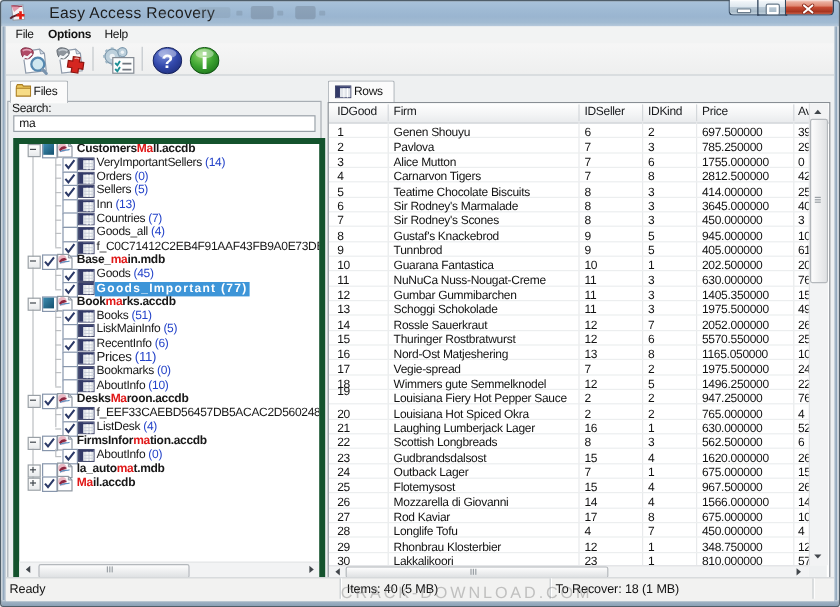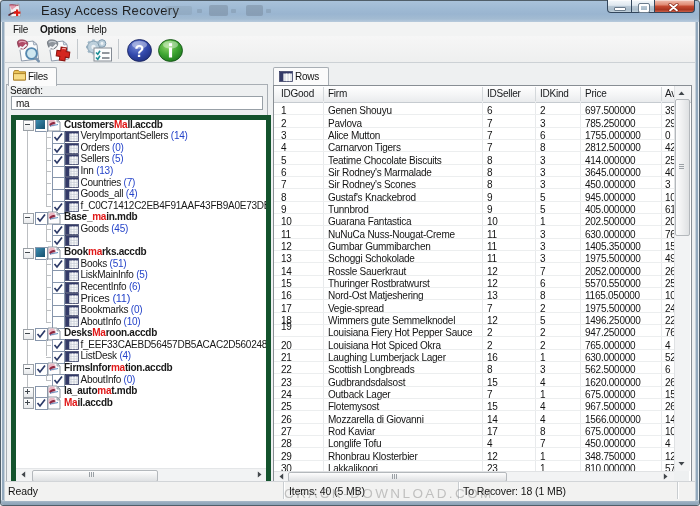--- a/index.html
+++ b/index.html
@@ -253,20 +253,21 @@
       <svg class="abs" style="left:36px;top:115.2px" width="13" height="13" viewBox="0 0 13 13">
         <path d="M2.5 6 L5 9 L10 2.5" stroke="#2c3a68" stroke-width="1.7" fill="none"></path>
       </svg>
       <svg class="abs" style="left:49px;top:115.2px" width="14" height="11" viewBox="0 0 14 11">
 <rect x="0.5" y="0.5" width="13" height="10" fill="#e2e5ea" stroke="#343a60" stroke-width="0.8"></rect>
 <rect x="0.9" y="0.9" width="3.4" height="9.2" fill="#333a68"></rect>
 <rect x="0.9" y="0.9" width="12.2" height="1.6" fill="#333a68"></rect>
 <path d="M7.6 2.5 L7.6 10.2 M10.6 2.5 L10.6 10.2" stroke="#ffffff" stroke-width="0.9"></path>
 <path d="M4.3 5.4 L13.2 5.4 M4.3 7.9 L13.2 7.9" stroke="#c6ccd6" stroke-width="0.7"></path>
 </svg>
+      <div class="abs" style="left:64.5px;top:115.5px;font-size:10px;letter-spacing:-0.25px;line-height:1;white-space:nowrap;background:#3d95d8;color:#fff;padding:1px 2px;margin-left:-2px;margin-top:-1px;font-weight:bold;letter-spacing:1.1px;">Goods_Important (77)</div>
       <div class="abs" style="left:7px;top:127.8px;width:9px;height:9px;background:linear-gradient(180deg,#fff,#e8eaec);border:1px solid #9aa0a6;"></div>
       <div class="abs" style="left:9px;top:131.8px;width:5px;height:1px;background:#41484e;"></div>
       <div class="abs" style="left:19px;top:126.8px;width:11px;height:11px;background:#fff;border:1px solid #8796ac;"></div>
       <div class="abs" style="left:20px;top:127.8px;width:9px;height:9px;background:linear-gradient(135deg,#3d8cb0,#15506e);"></div>
       <svg class="abs" style="left:31px;top:125.8px" width="14" height="14" viewBox="0 0 14 14">
 <path d="M1 1 L10 1 L13 4 L13 13 L1 13 Z" fill="#fdfdfe" stroke="#8f98a2" stroke-width="1"></path>
 <path d="M10 1 L10 4 L13 4 Z" fill="#c9d2da" stroke="#8f98a2" stroke-width="0.8"></path>
 <circle cx="5" cy="5" r="3.6" fill="#e9b9c4"></circle>
 <path d="M2.2 6.8 C4 3.5 7.5 3.2 8.6 5.2 C7 6.5 4.5 6 3.4 8.2 Z" fill="#8e2740"></path>
 <path d="M3 8.5 C5.5 6.5 8.5 7.5 11 6.5" stroke="#5a8fc0" stroke-width="1" fill="none"></path>

